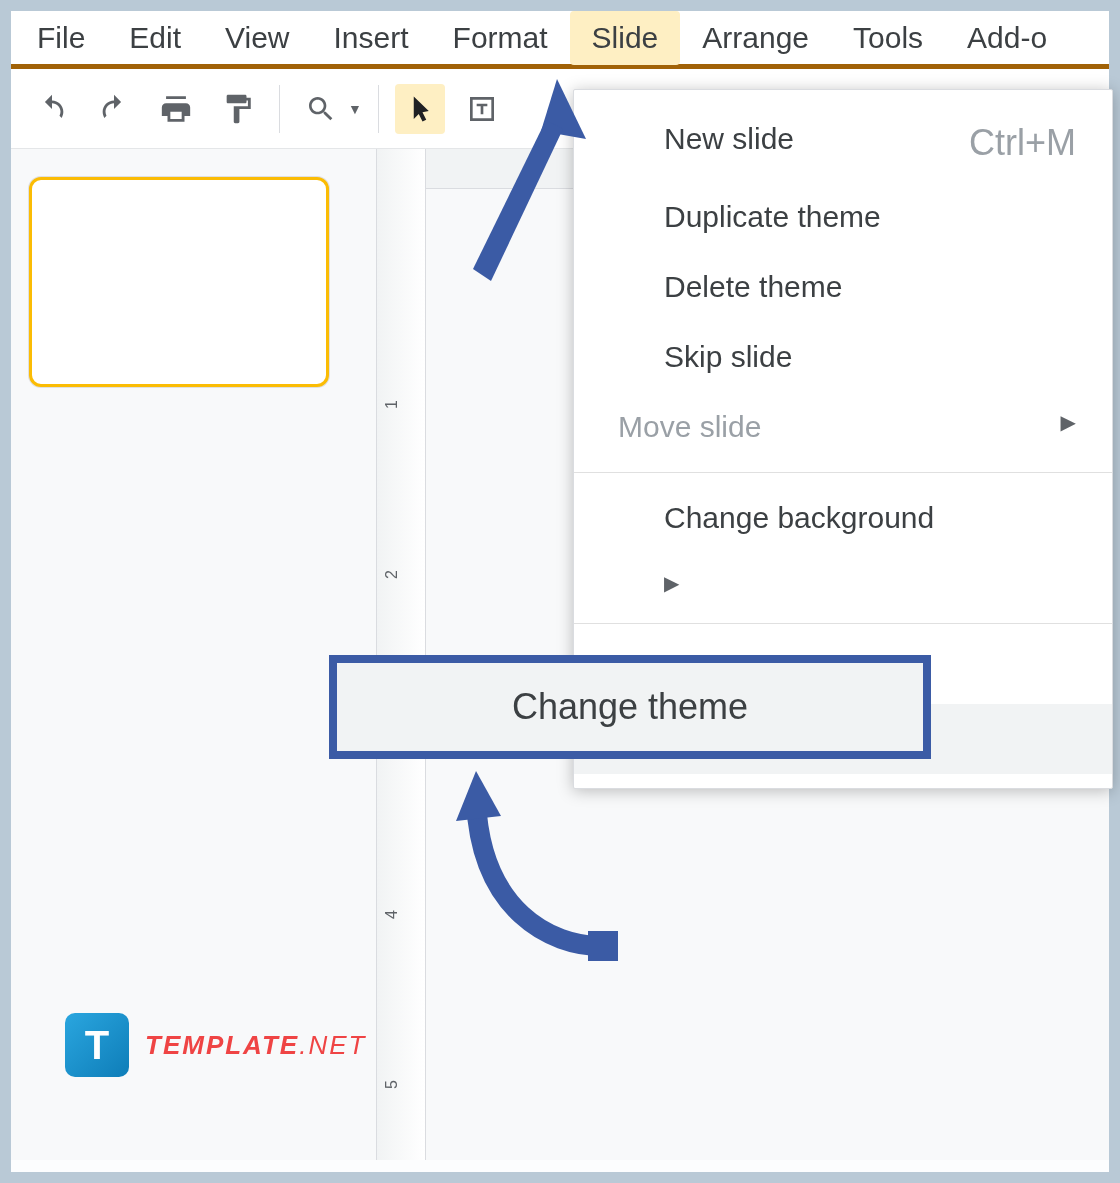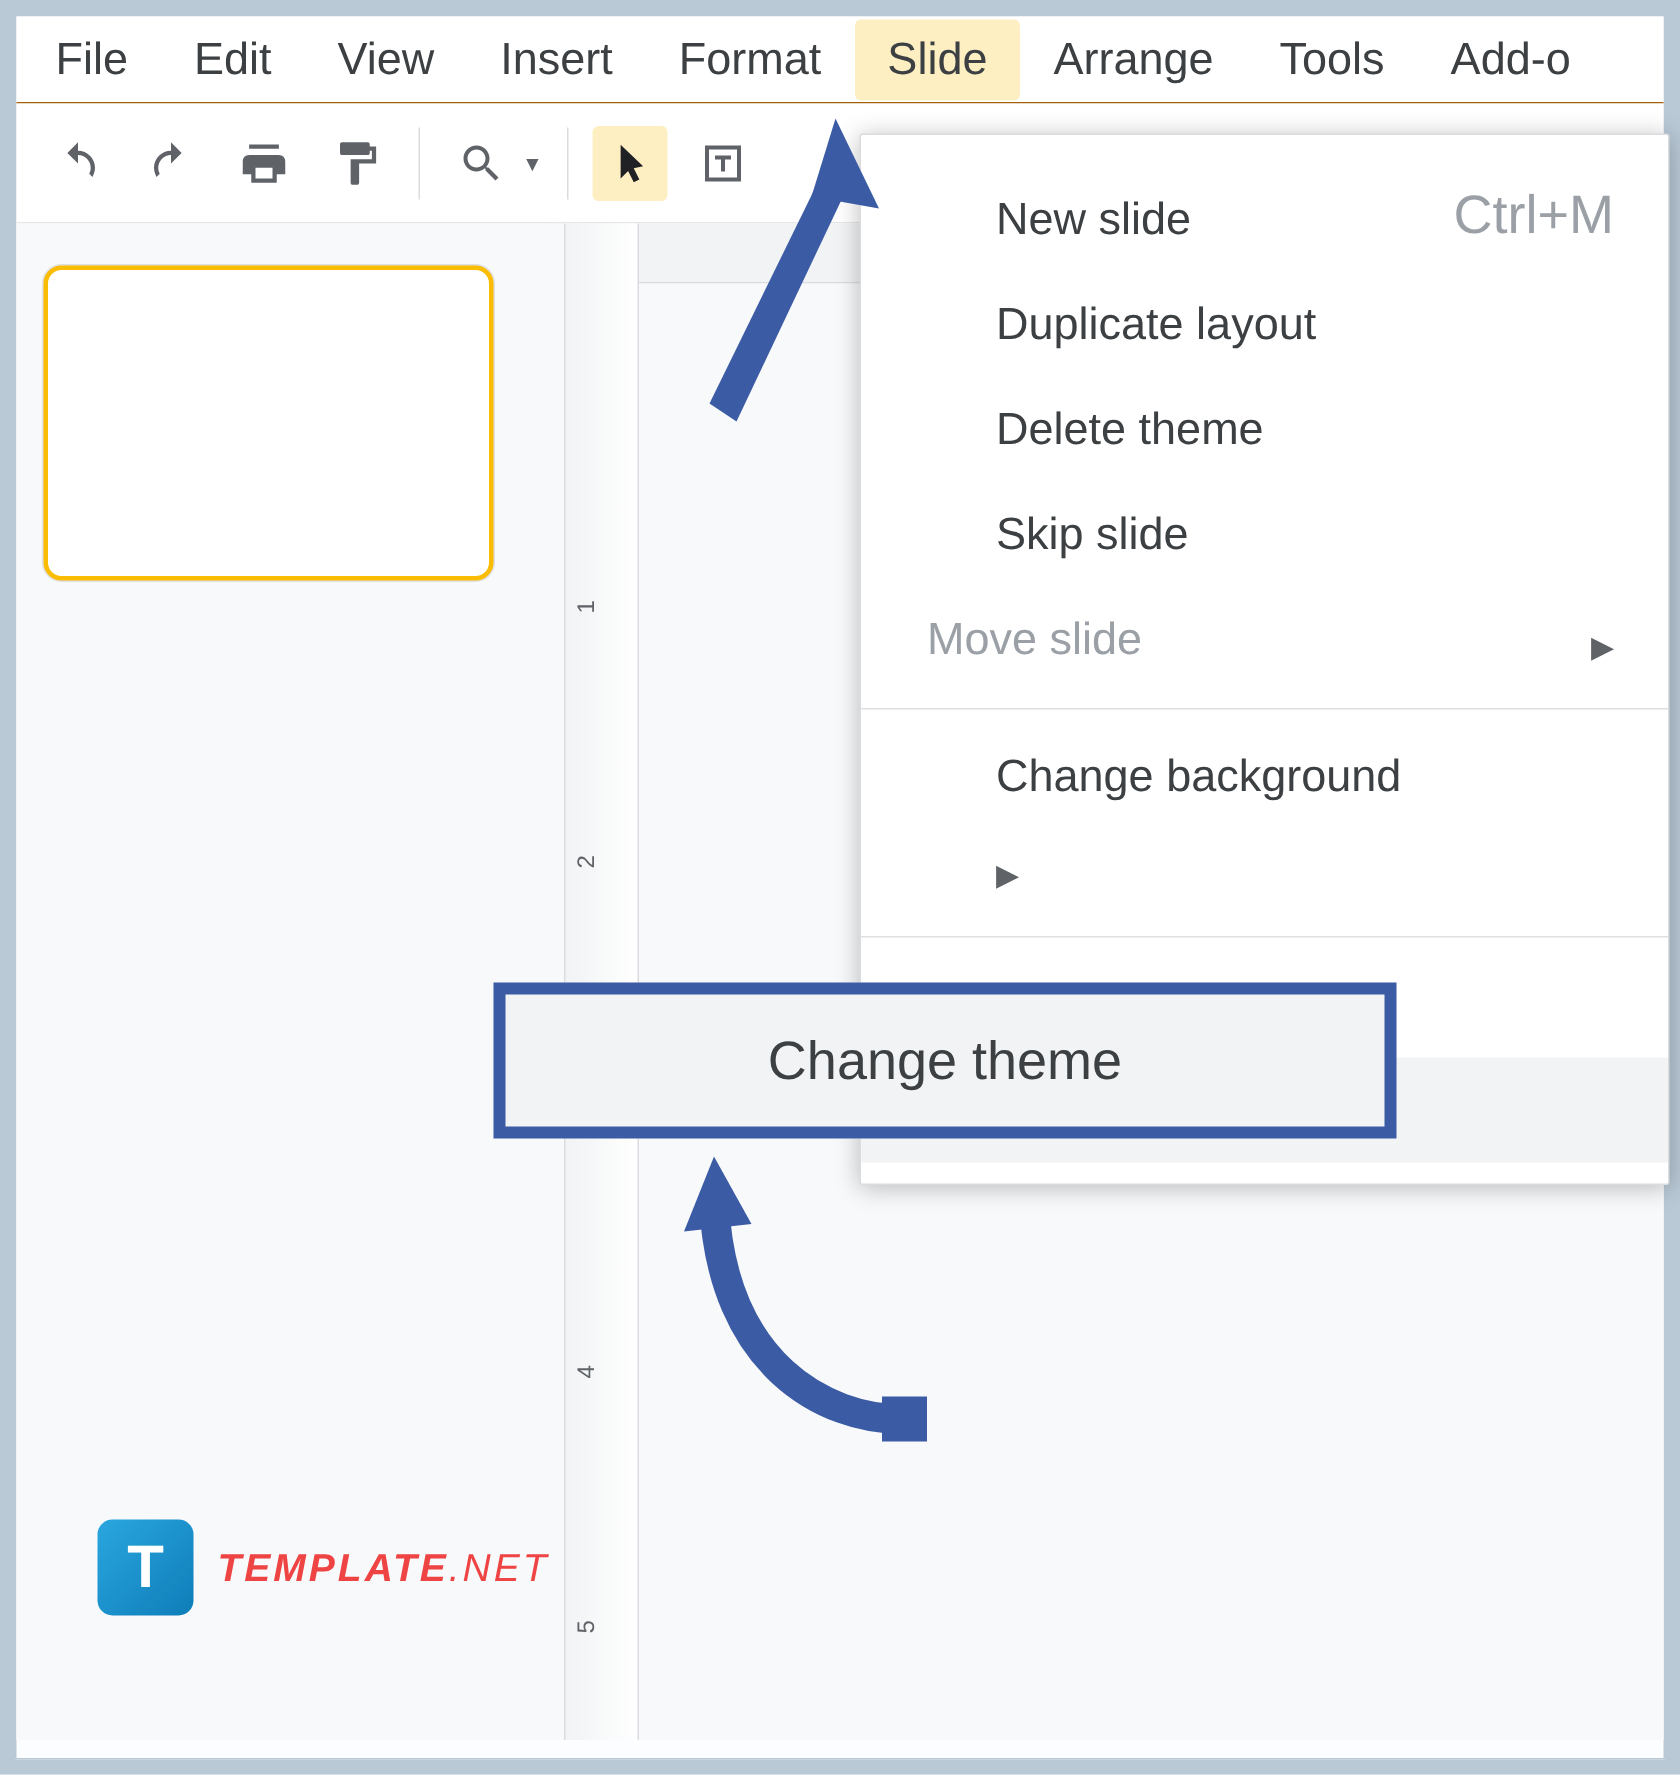--- a/index.html
+++ b/index.html
@@ -17,21 +17,21 @@
     background: #fcfdfe;
     border: 1px solid #b9c9d6;
   }
   .menubar {
     display: flex;
     align-items: center;
     height: 58px;
     padding: 0 4px;
     font-size: 30px;
     color: #3c4043;
-    border-bottom: 1px solid #a16207;
+    border-bottom: 5px solid #a16207;
     background: #fff;
   }
   .menubar .menu-item {
     padding: 10px 22px;
     cursor: pointer;
     white-space: nowrap;
   }
   .menubar .menu-item.active {
     background: #feefc3;
     border-radius: 4px;
@@ -111,21 +111,21 @@
     width: 540px;
     background: #fff;
     box-shadow: 0 2px 16px rgba(0,0,0,.25);
     border: 1px solid #dadce0;
     border-radius: 2px;
     padding: 14px 0;
     z-index: 40;
   }
   .dropdown .dd-item {
     display: flex;
-    align-items: flex-end;
+    align-items: flex-start;
     justify-content: space-between;
     padding: 18px 36px 18px 90px;
     font-size: 30px;
     color: #3c4043;
     cursor: pointer;
   }
   .dropdown .dd-item.disabled { color: #9aa0a6; cursor: default; padding-left: 44px; }
   .dropdown .dd-item.highlight { background: #f1f3f4; }
   .dropdown .dd-sep {
     height: 1px; background: #e0e0e0; margin: 10px 0;
@@ -256,21 +256,21 @@
     <div class="ruler-h"></div>
     <div class="canvas-bg"></div>
   </div>
 
   <div class="dropdown">
     <div class="dd-item">
       <span>New slide</span>
       <span class="dd-shortcut">Ctrl+M</span>
     </div>
     <div class="dd-item">
-      <span>Duplicate layout</span>
+      <span>Duplicate theme</span>
     </div>
     <div class="dd-item">
       <span>Delete theme</span>
     </div>
     <div class="dd-item">
       <span>Skip slide</span>
     </div>
     <div class="dd-item disabled">
       <span>Move slide</span>
       <span class="dd-arrow">▶</span>

